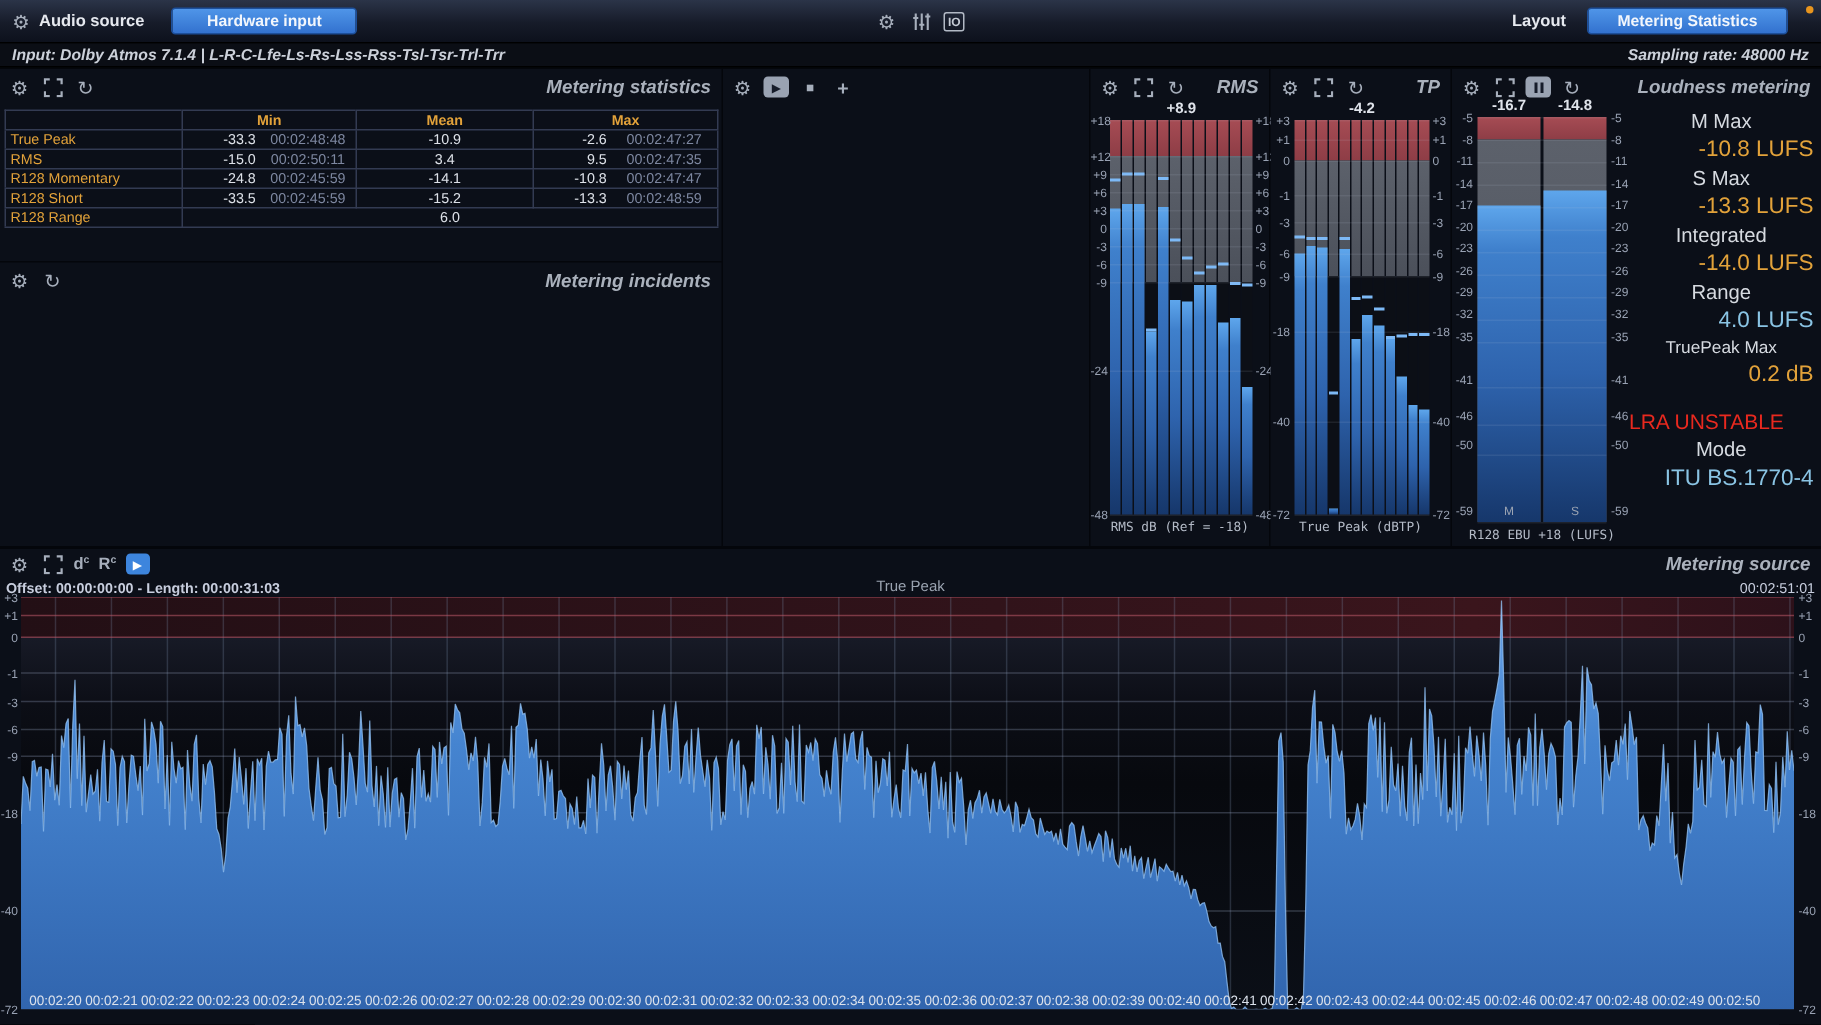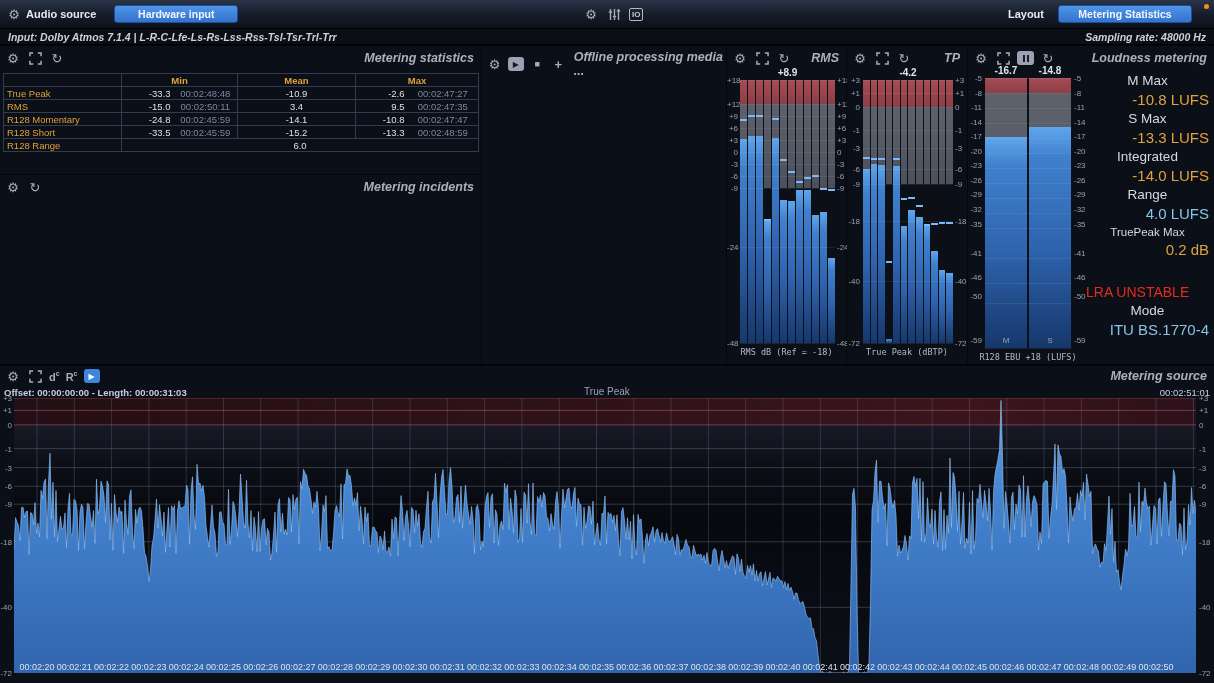--- a/index.html
+++ b/index.html
@@ -53,21 +53,21 @@
   .mscale div{position:absolute;width:100%;}
   .mfooter{position:absolute;text-align:center;font-family:"DejaVu Sans Mono",monospace;font-size:8.5px;color:#b4bbc7;}
   .ms-left div{text-align:right;padding-right:1px;box-sizing:border-box;}
   .ms-right div{text-align:left;padding-left:1px;box-sizing:border-box;}
   .mcol-label{position:absolute;bottom:3px;width:100%;text-align:center;font-size:8px;color:#9aa3b2;}
   
   #loud-readouts{position:absolute;left:118px;right:5px;top:26px;}
   .lr-label{font-size:13.5px;color:#d6dae0;text-align:center;line-height:18px;}
   .lr-label.small{font-size:11.5px;line-height:16px;}
   .lr-value{font-size:15px;text-align:right;line-height:20px;}
-  .lr-alert{font-size:14px;color:#e8291f;text-align:left;line-height:20px;margin-top:22px;}
+  .lr-alert{font-size:14px;color:#e8291f;text-align:left;line-height:20px;margin-top:11px;}
   
   #history-offset{position:absolute;top:21px;left:4px;font-size:9.5px;color:#c8cede;font-weight:bold;}
   #history-curtime{position:absolute;top:21px;right:4px;font-size:9.5px;color:#c8cede;}
   #history-serieslabel{position:absolute;top:20px;left:0;width:100%;text-align:center;font-size:10px;color:#9aa3b0;}
   #history-chart{position:absolute;left:14px;top:32px;width:1182px;height:275px;overflow:hidden;}
   .time-label{position:absolute;bottom:1px;width:46px;text-align:center;font-size:9px;color:#dce2ec;}
   .hist-scale{position:absolute;top:32px;height:275px;font-size:8px;color:#99a2b3;}
   .hist-scale div{position:absolute;width:100%;}
   .icon-sup{font-size:11px;font-weight:700;color:#a6aebb;cursor:pointer;}
   .icon-sup sup{font-size:7px;}
@@ -180,21 +180,20 @@
   </div>
   <div class="panel-title">Metering incidents</div>
 </div>
 
 <div class="panel abs" style="left:482px;top:46px;width:244px;height:318px">
   <div class="hdr-icons">
     <div class="ic">⚙</div>
     <div class="boxbtn">▶</div>
     <div class="ic" style="font-size:9px">■</div>
     <div class="ic" style="font-size:13px;font-weight:700">+</div>
-    <span style="font-size:12.5px;font-weight:700;font-style:italic;color:#aab1bc;margin-left:2px">Offline processing media ...</span>
   </div>
 </div>
 
 <div class="panel abs" style="left:727px;top:46px;width:119px;height:318px">
   <div class="hdr-icons">
     <div class="ic">⚙</div>
     <div class="ic">
       <svg width="13" height="13" viewBox="0 0 14 14" fill="none" stroke="#a6aebb" stroke-width="1.6">
           <path d="M1 4.5V1h3.5M9.5 1H13v3.5M13 9.5V13H9.5M4.5 13H1V9.5"></path>
         </svg>

